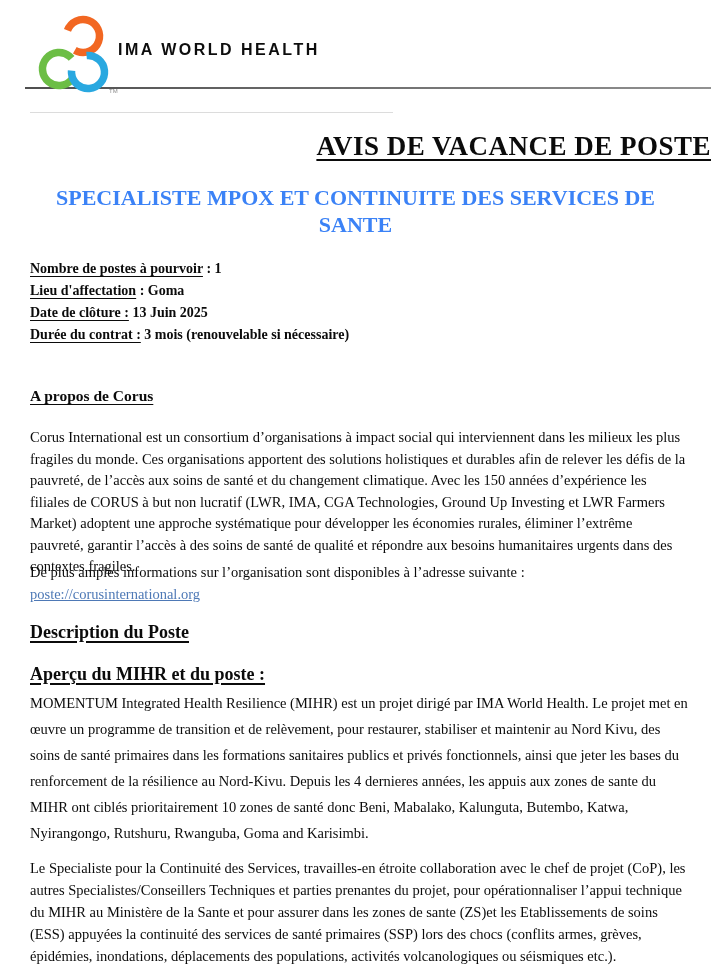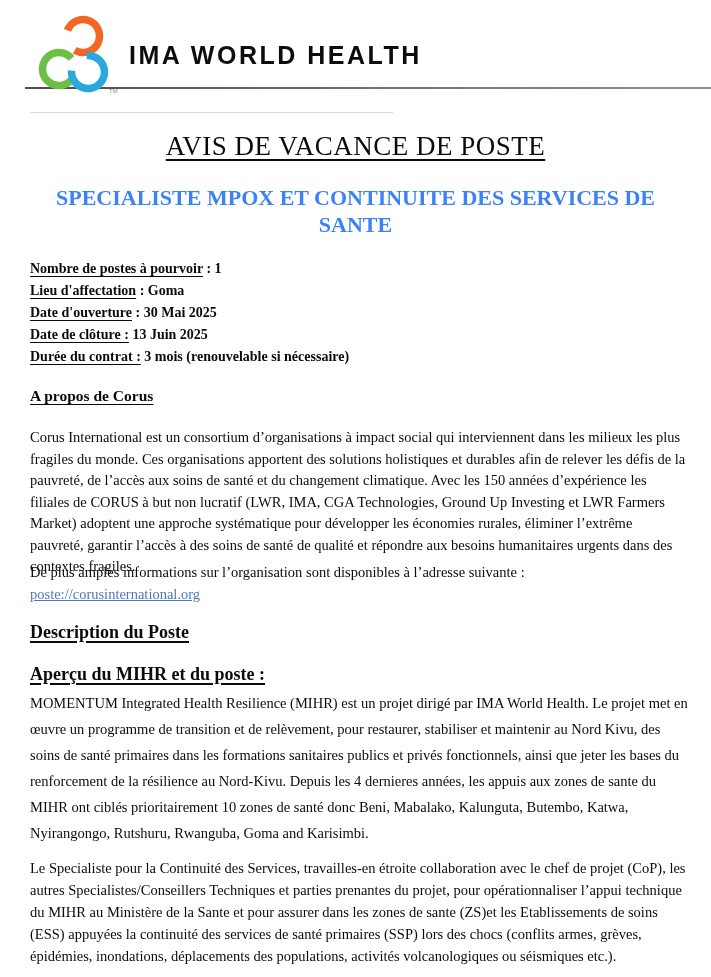--- a/index.html
+++ b/index.html
@@ -15,24 +15,24 @@
   }
   
   .logo-mark {
     position: absolute;
     left: 36px; top: 14px;
     width: 86px; height: 84px;
     z-index: 2;
   }
   .brand-name {
     position: absolute;
-    left: 129px; top: 41px;
+    left: 118px; top: 41px;
     font-family: "Liberation Sans", sans-serif;
     font-weight: bold;
-    font-size: 25px;
+    font-size: 16px;
     letter-spacing: 2.5px;
     color: #0d0d0d;
     white-space: nowrap;
   }
   .tm-mark {
     position: absolute;
     left: 109px; top: 88px;
     font-family: "Liberation Sans", sans-serif;
     font-size: 6px;
     color: #8a8a8a;
@@ -49,23 +49,23 @@
     position: absolute;
     left: 30px; top: 112px;
     width: 363px; height: 1px;
     background: #dcdcdc;
   }
   
   .doc-title {
     position: absolute;
     left: 0; top: 131px;
     width: 100%;
-    text-align: center;
+    text-align: right;
     font-size: 27px;
-    font-weight: normal;
+    font-weight: bold;
     letter-spacing: 0.5px;
   }
   .doc-title span {
     text-decoration: underline;
     text-decoration-thickness: 2px;
     text-underline-offset: 4px;
   }
   .doc-subtitle {
     position: absolute;
     left: 40px; top: 184px;
@@ -133,21 +133,20 @@
   <div class="rule-light"></div>
 
   <div class="doc-title">
     <span>AVIS DE VACANCE DE POSTE</span>
   </div>
   <div class="doc-subtitle" style="color: #3b82f6;">SPECIALISTE MPOX ET CONTINUITE DES SERVICES DE SANTE</div>
 
   <div class="details">
     <div><span class="detail-label">Nombre de postes à pourvoir</span><span> : 1</span></div>
     <div><span class="detail-label">Lieu d'affectation</span><span> : Goma</span></div>
-    <div><span class="detail-label">Date d'ouverture</span><span> : 30 Mai 2025</span></div>
     <div><span class="detail-label">Date de clôture :</span><span> 13 Juin 2025</span></div>
     <div><span class="detail-label">Durée du contrat :</span><span> 3 mois (renouvelable si nécessaire)</span></div>
   </div>
 
   <div class="sect-heading-sm about-heading">A propos de Corus</div>
   <div class="para about-body">Corus International est un consortium d’organisations à impact social qui interviennent dans les milieux les plus fragiles du monde. Ces organisations apportent des solutions holistiques et durables afin de relever les défis de la pauvreté, de l’accès aux soins de santé et du changement climatique. Avec les 150 années d’expérience les filiales de CORUS à but non lucratif (LWR, IMA, CGA Technologies, Ground Up Investing et LWR Farmers Market) adoptent une approche systématique pour développer les économies rurales, éliminer l’extrême pauvreté, garantir l’accès à des soins de santé de qualité et répondre aux besoins humanitaires urgents dans des contextes fragiles.</div>
 
   <div class="para more-info">
     <div>De plus amples informations sur l’organisation sont disponibles à l’adresse suivante :</div>
     <a class="corus-link" href="#" style="color: rgb(78, 121, 182);">poste://corusinternational.org</a>

